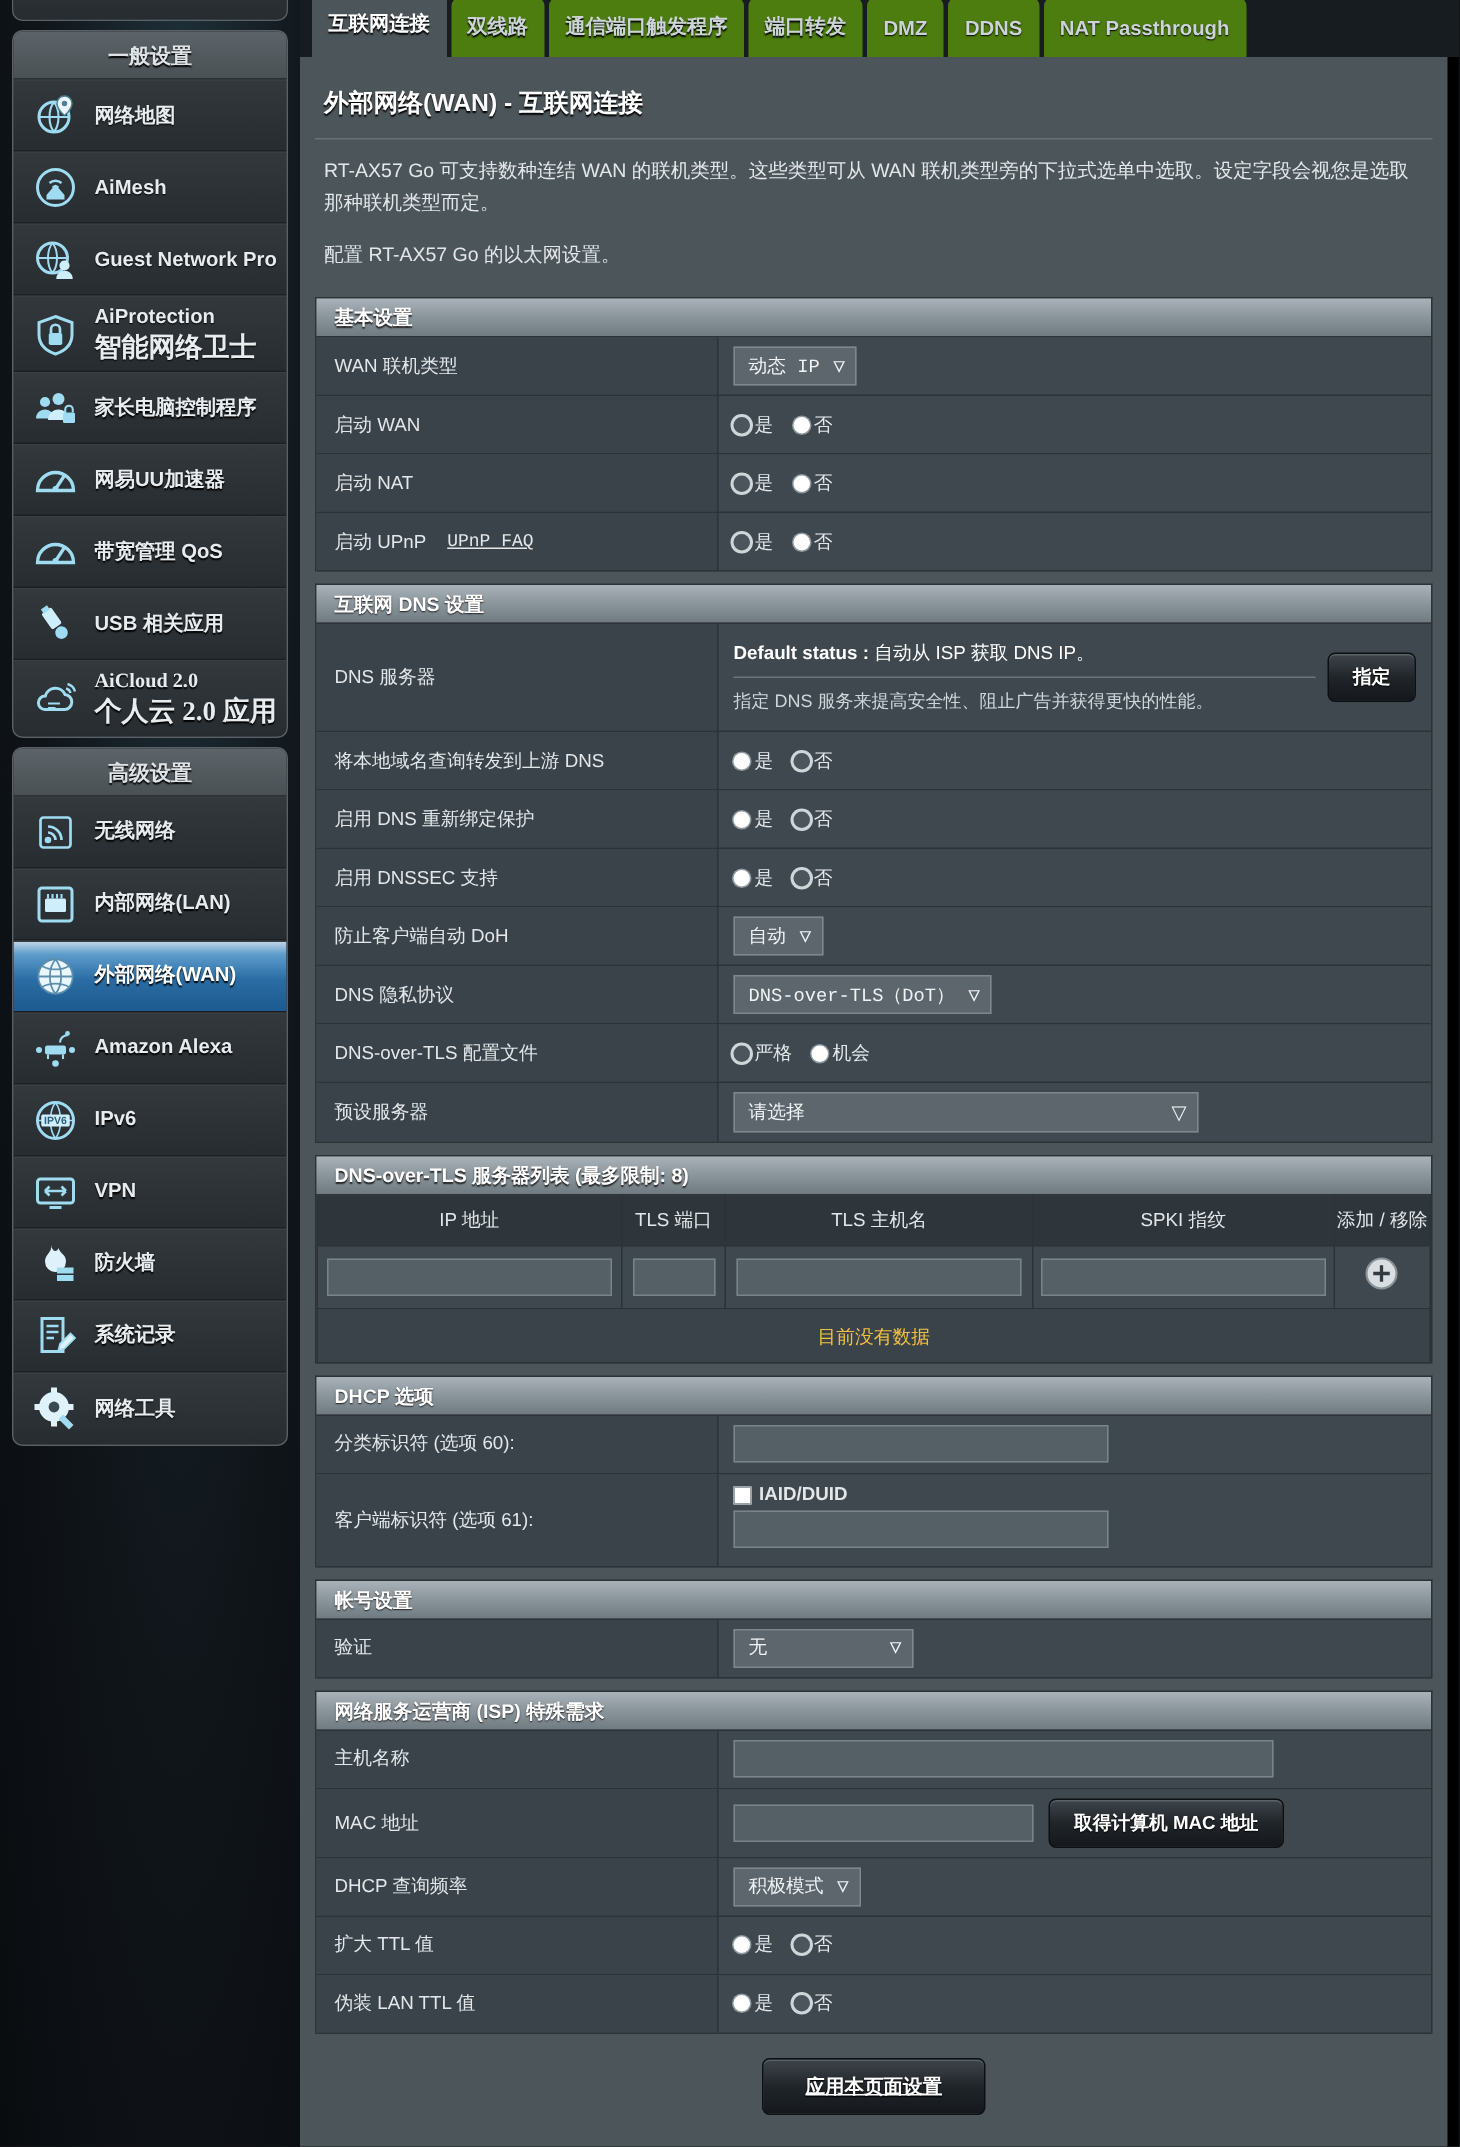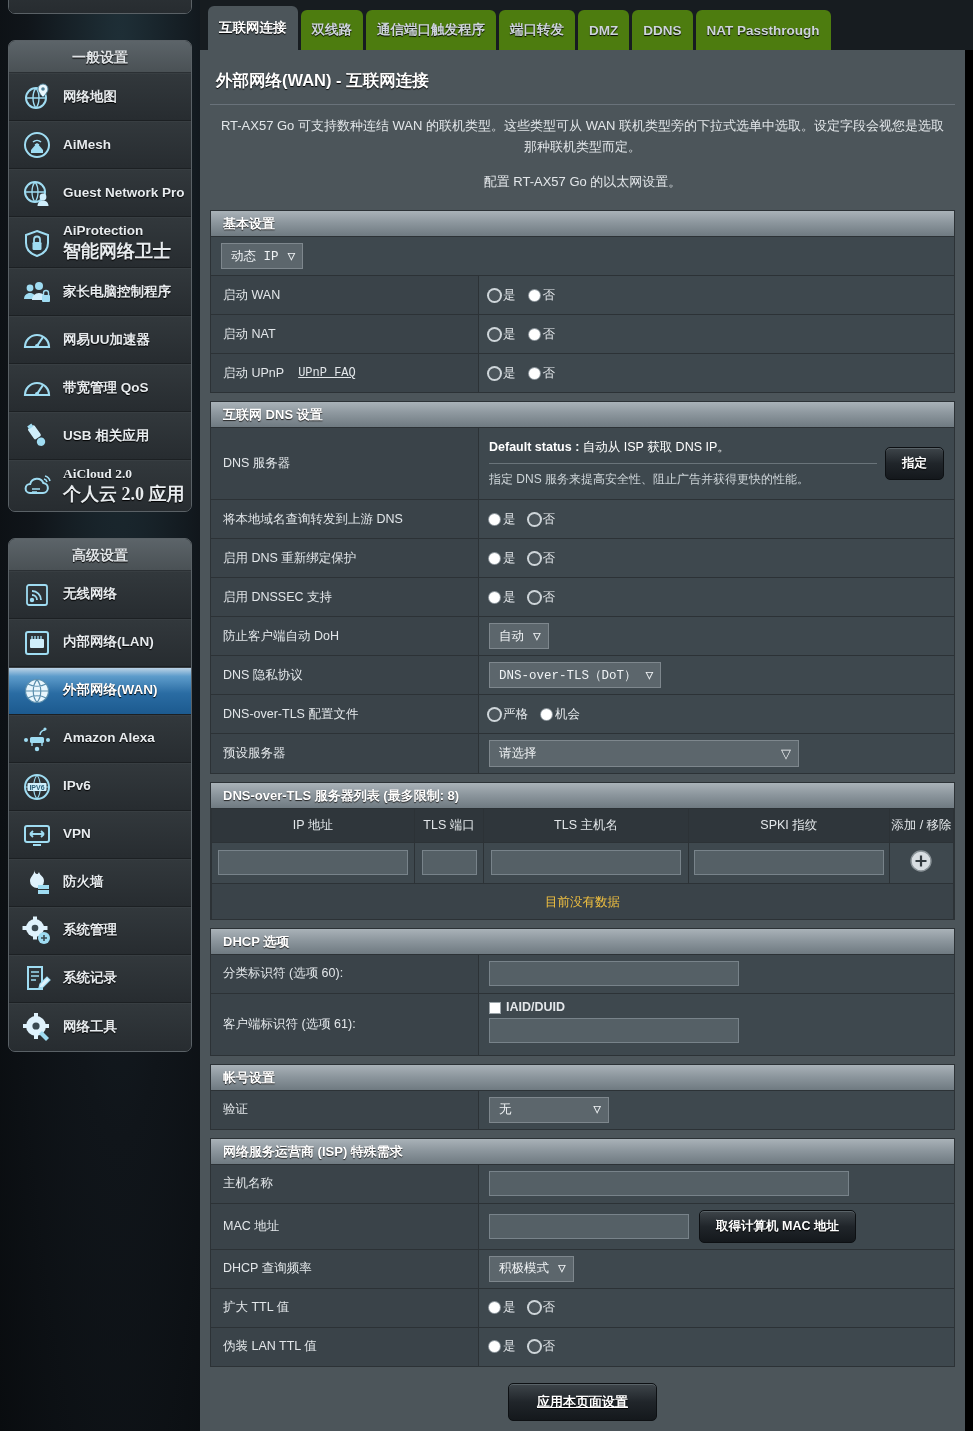--- a/index.html
+++ b/index.html
@@ -15,21 +15,21 @@
   .sidebar {
     width: 200px; height: 1431px;
     background: #111518;
     background-image: radial-gradient(ellipse at 60% 8%, #1f3038 0%, #10151a 55%, #090c0f 100%);
     padding: 0 4px;
     flex: 0 0 200px;
     position: relative;
     overflow: hidden;
   }
   .menu-block {
-    margin: 0 4px 26px 4px;
+    margin: 0 4px 6px 4px;
     border: 1px solid #5a6166;
     border-radius: 7px;
     overflow: hidden;
     background: #2a2f33;
   }
   .menu-block.clipped-top {
     margin-top: -36px;
     border-radius: 7px;
   }
   .menu-head {
@@ -67,21 +67,21 @@
   }
   .mi-sub {
     color: #e8ecef; font-size: 18px; font-weight: bold;
     text-shadow: 0 1px 1px #000; line-height: 1.25; white-space: nowrap;
   }
   .menu-item.active .mi-label, .menu-item.active .mi-sub { color: #ffffff; }
 
   
   .main { flex: 1; height: 1431px; position: relative; }
   .tabbar {
-    height: 50px;
+    height: 38px;
     display: flex; align-items: flex-end;
     padding-left: 8px;
     background: #171c20;
   }
   .tab {
     height: 40px;
     padding: 0 11px;
     display: flex; align-items: center; justify-content: center;
     background: #4d7c0f;
     color: #cdd4d9;
@@ -111,21 +111,21 @@
     padding: 12px 4px 12px 6px;
     text-shadow: 0 1px 1px #000;
     border-bottom: 1px solid #69727a;
   }
   .page-desc {
     color: #e3e7ea;
     font-size: 13px;
     line-height: 1.62;
     padding: 10px 6px 4px 6px;
   }
-  .page-desc p { margin-bottom: 14px; text-align: center; }
+  .page-desc p { margin-bottom: 14px; }
   .page-desc p:last-child { margin-bottom: 6px; }
 
   
   .section { margin-top: 8px; border: 1px solid #2c3236; border-bottom: none; }
   .section-head {
     height: 26px; line-height: 26px;
     padding-left: 12px;
     font-size: 13px; font-weight: bold;
     color: #ffffff;
     text-shadow: 0 1px 1px #222;
@@ -503,40 +503,20 @@
               <path d="M12 2c1 5-4 6-4 11a7 7 0 0 0 14 0c0-5-4-5-5-9-1 3-4 3-5-2z" fill="#dff2fc"></path>
               <rect x="16" y="17" width="11" height="4" fill="#9fdcf2"></rect>
               <rect x="16" y="22" width="11" height="4" fill="#9fdcf2"></rect>
             </svg>
         </span>
         <span class="mi-text">
           <span class="mi-label">防火墙</span>
         </span>
       </div>
 
-      <div class="menu-item">
-        <span class="mi-icon">
-          <svg width="30" height="30" viewBox="0 0 30 30">
-              <path d="M13 2h5l.7 3.2 2.6 1.1 2.9-1.6 3.5 3.5-1.6 2.9 1.1 2.6 3.2.7v5l-3.2.7" fill="none" stroke="none"></path>
-              <circle cx="13" cy="12" r="9" fill="#dff2fc"></circle>
-              <circle cx="13" cy="12" r="3.3" fill="#3b4a52"></circle>
-              <g fill="#dff2fc">
-                <rect x="11" y="0.5" width="4" height="5"></rect>
-                <rect x="11" y="18.5" width="4" height="5"></rect>
-                <rect x="0.5" y="10" width="5" height="4"></rect>
-                <rect x="20.5" y="10" width="5" height="4"></rect>
-              </g>
-              <circle cx="22" cy="22" r="6" fill="#9fdcf2"></circle>
-              <path d="M19 22h6M22 19v6" stroke="#3b4a52" stroke-width="1.6"></path>
-            </svg>
-        </span>
-        <span class="mi-text">
-          <span class="mi-label">系统管理</span>
-        </span>
-      </div>
 
       <div class="menu-item">
         <span class="mi-icon">
           <svg width="30" height="30" viewBox="0 0 30 30">
               <path d="M6 3h14v22H6z" fill="none" stroke="#9fdcf2" stroke-width="2"></path>
               <path d="M9 8h8M9 12h8M9 16h5" stroke="#9fdcf2" stroke-width="1.6"></path>
               <path d="M18 20l7-7 3 3-7 7-4 1z" fill="#dff2fc" stroke="#9fdcf2" stroke-width="1.2"></path>
             </svg>
         </span>
         <span class="mi-text">
@@ -584,20 +564,21 @@
 
         <div class="page-desc">
           <p>RT-AX57 Go 可支持数种连结 WAN 的联机类型。这些类型可从 WAN 联机类型旁的下拉式选单中选取。设定字段会视您是选取那种联机类型而定。</p>
           <p>配置 RT-AX57 Go 的以太网设置。</p>
         </div>
 
         <div class="section">
           <div class="section-head">基本设置</div>
 
           <div class="row">
+            <div class="lab">WAN 联机类型</div>
             <div class="val">
               <div class="sel">
                 <span>动态 IP</span>
                 <span class="chev">▽</span>
               </div>
             </div>
           </div>
 
           <div class="row">
             <div class="lab">启动 WAN</div>

